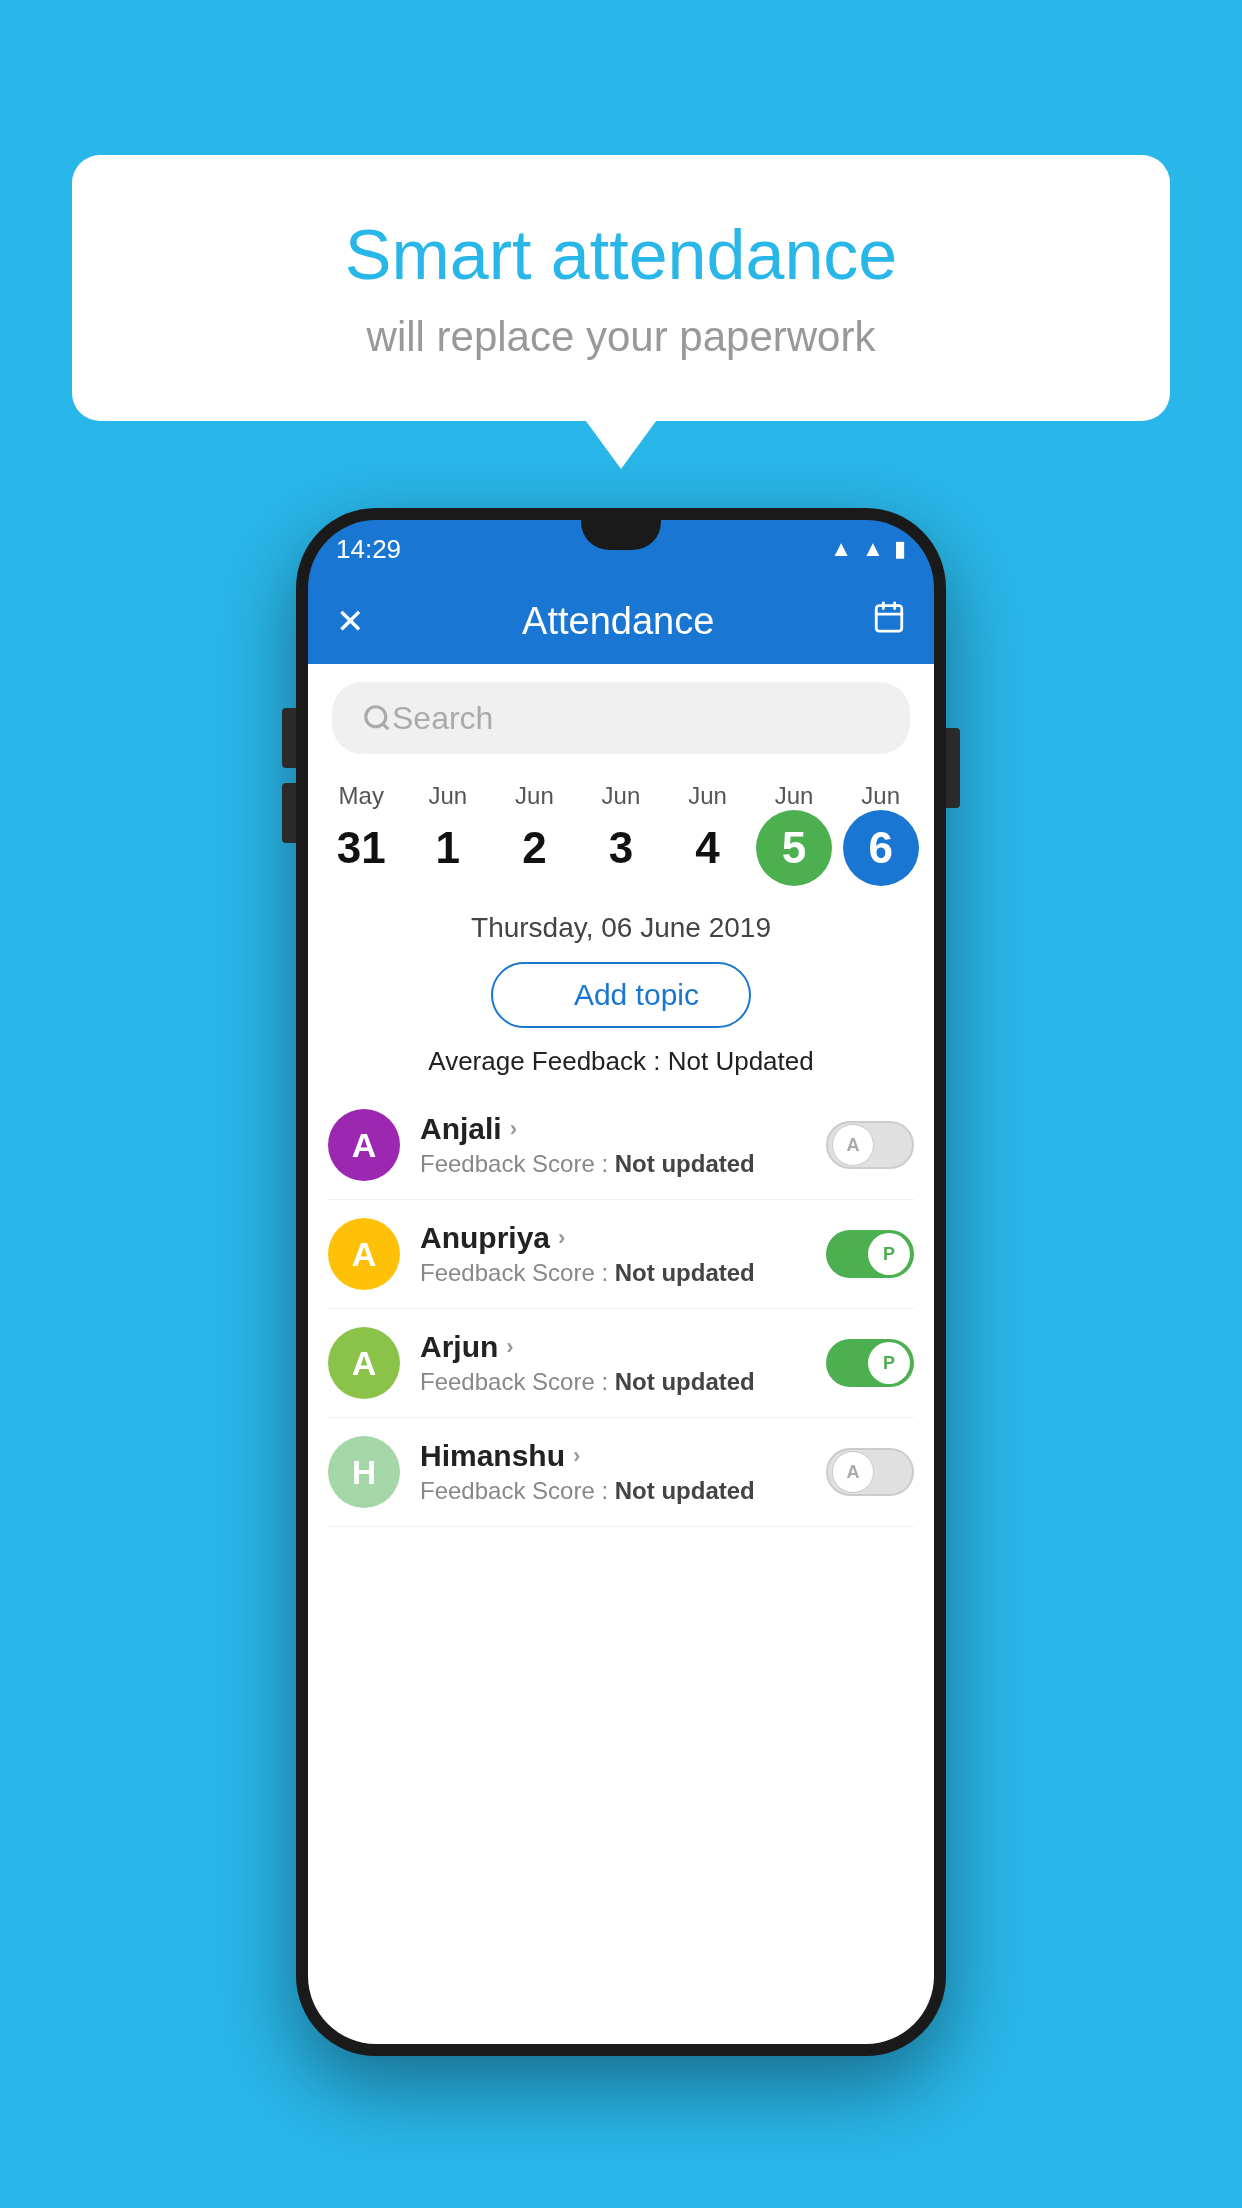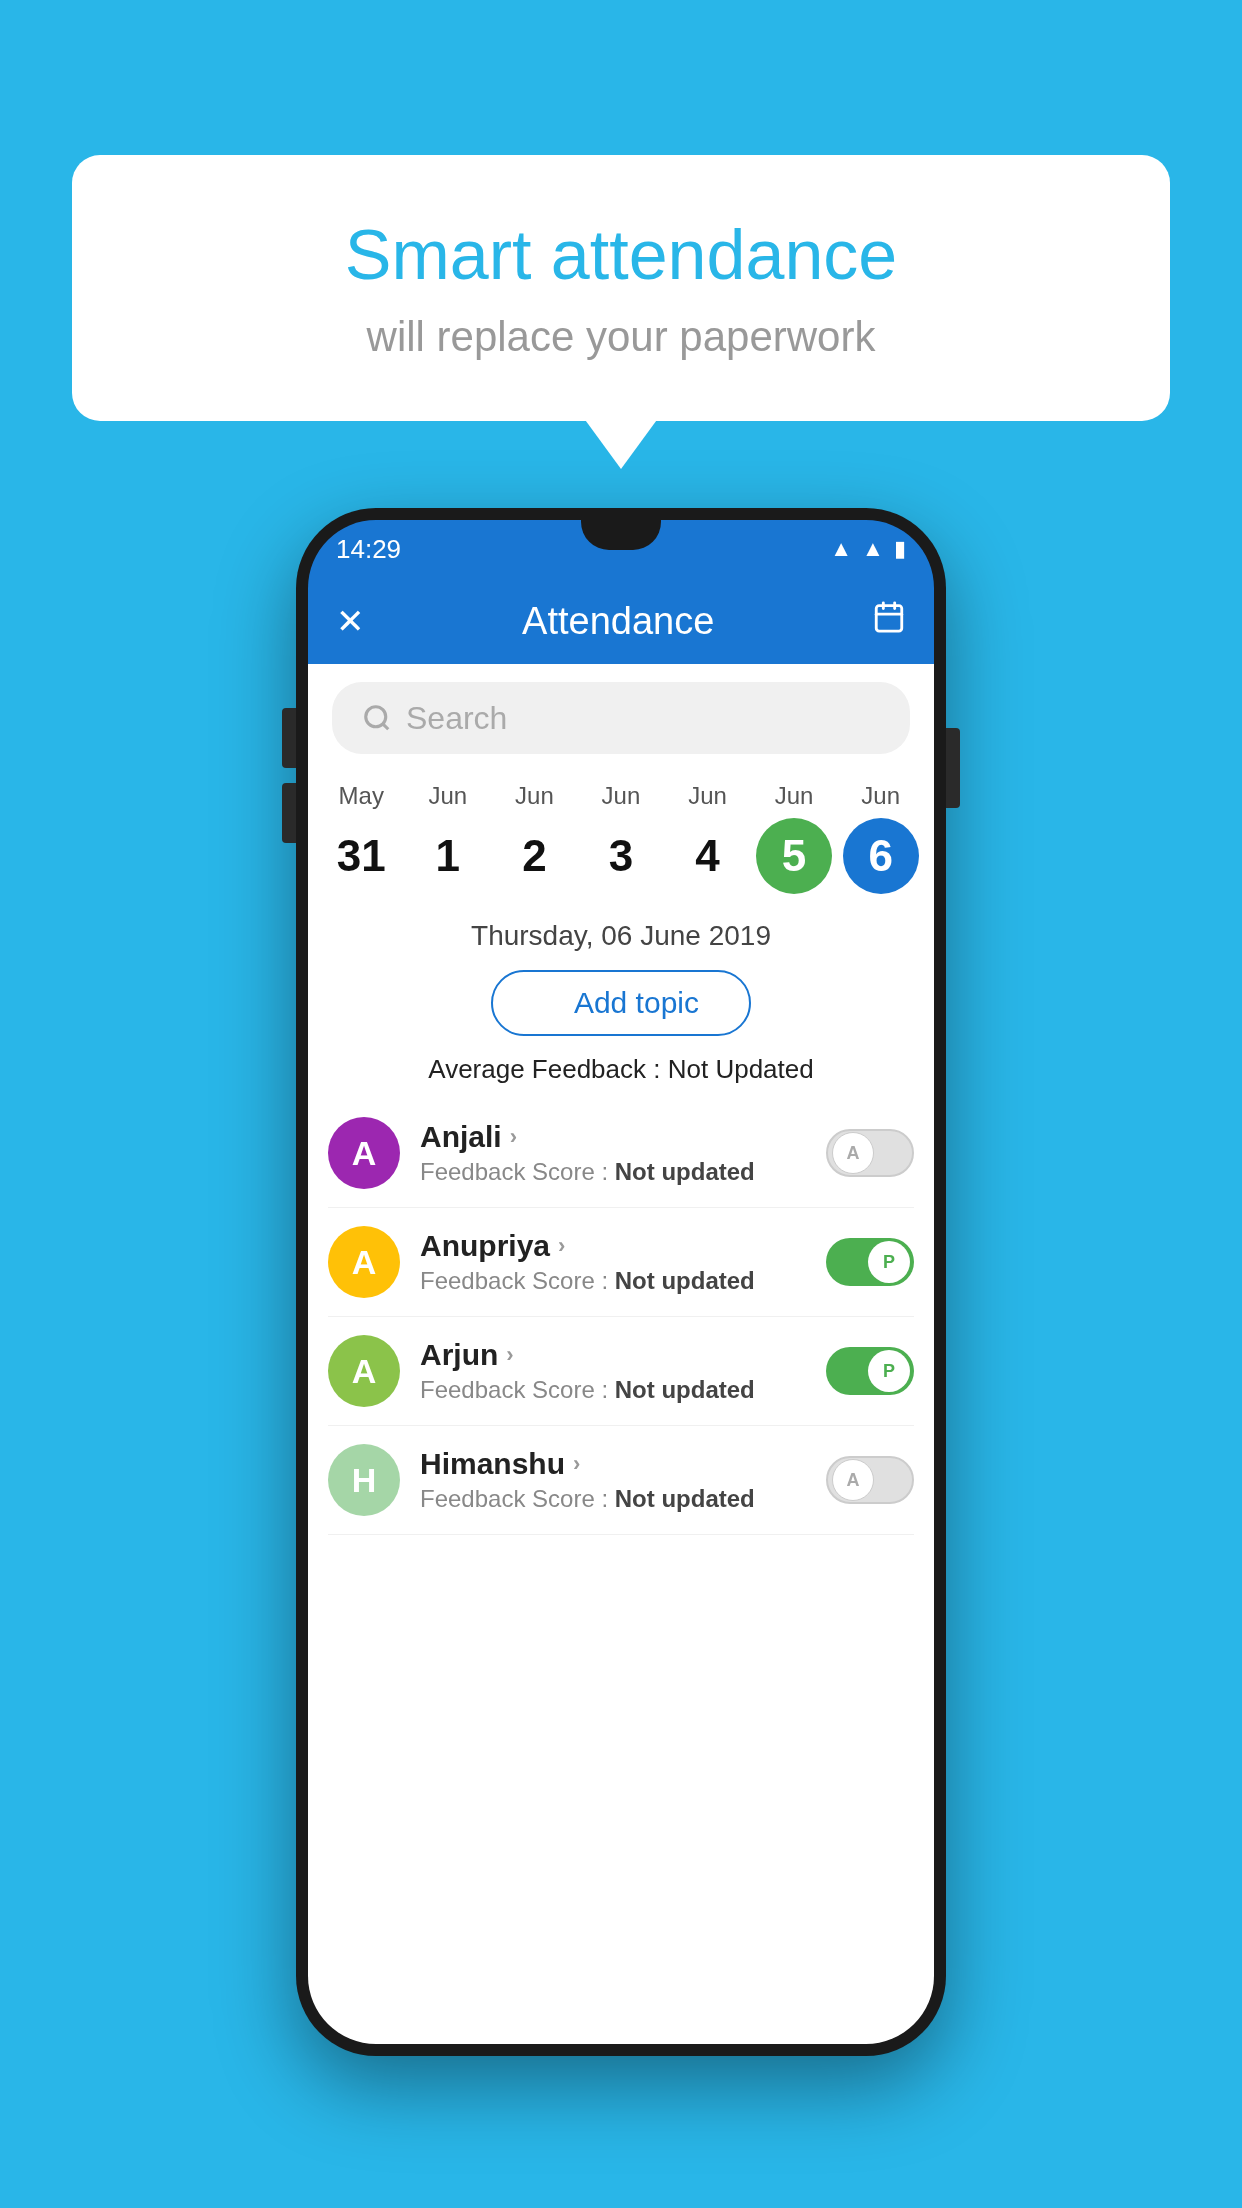--- a/index.html
+++ b/index.html
@@ -137,39 +137,37 @@
     .search-bar {
       padding: 18px 24px 10px;
     }
     .search-input {
       background: #F0F0F0;
       border-radius: 30px;
       height: 72px;
       display: flex;
       align-items: center;
       padding: 0 30px;
-      gap: 14px;
     }
     .search-placeholder {
       color: #aaa;
       font-size: 32px;
     }
 
     
     .calendar-strip {
       display: flex;
       align-items: flex-end;
       justify-content: space-around;
       padding: 18px 10px 12px;
     }
     .cal-day {
       display: flex;
       flex-direction: column;
       align-items: center;
-      gap: 8px;
     }
     .cal-month {
       font-size: 24px;
       color: #555;
       font-weight: 400;
     }
     .cal-date {
       font-size: 44px;
       font-weight: 700;
       color: #111;

